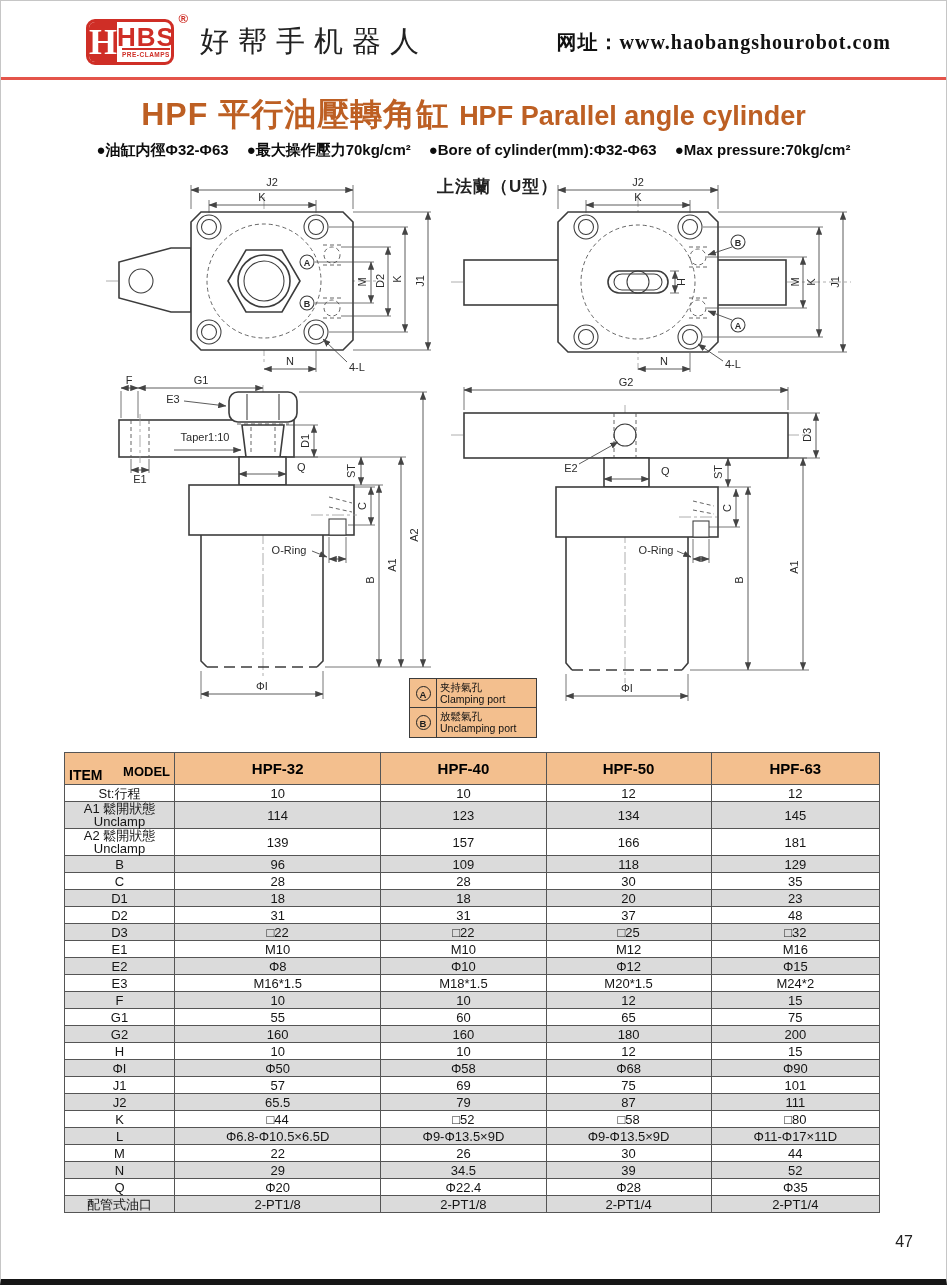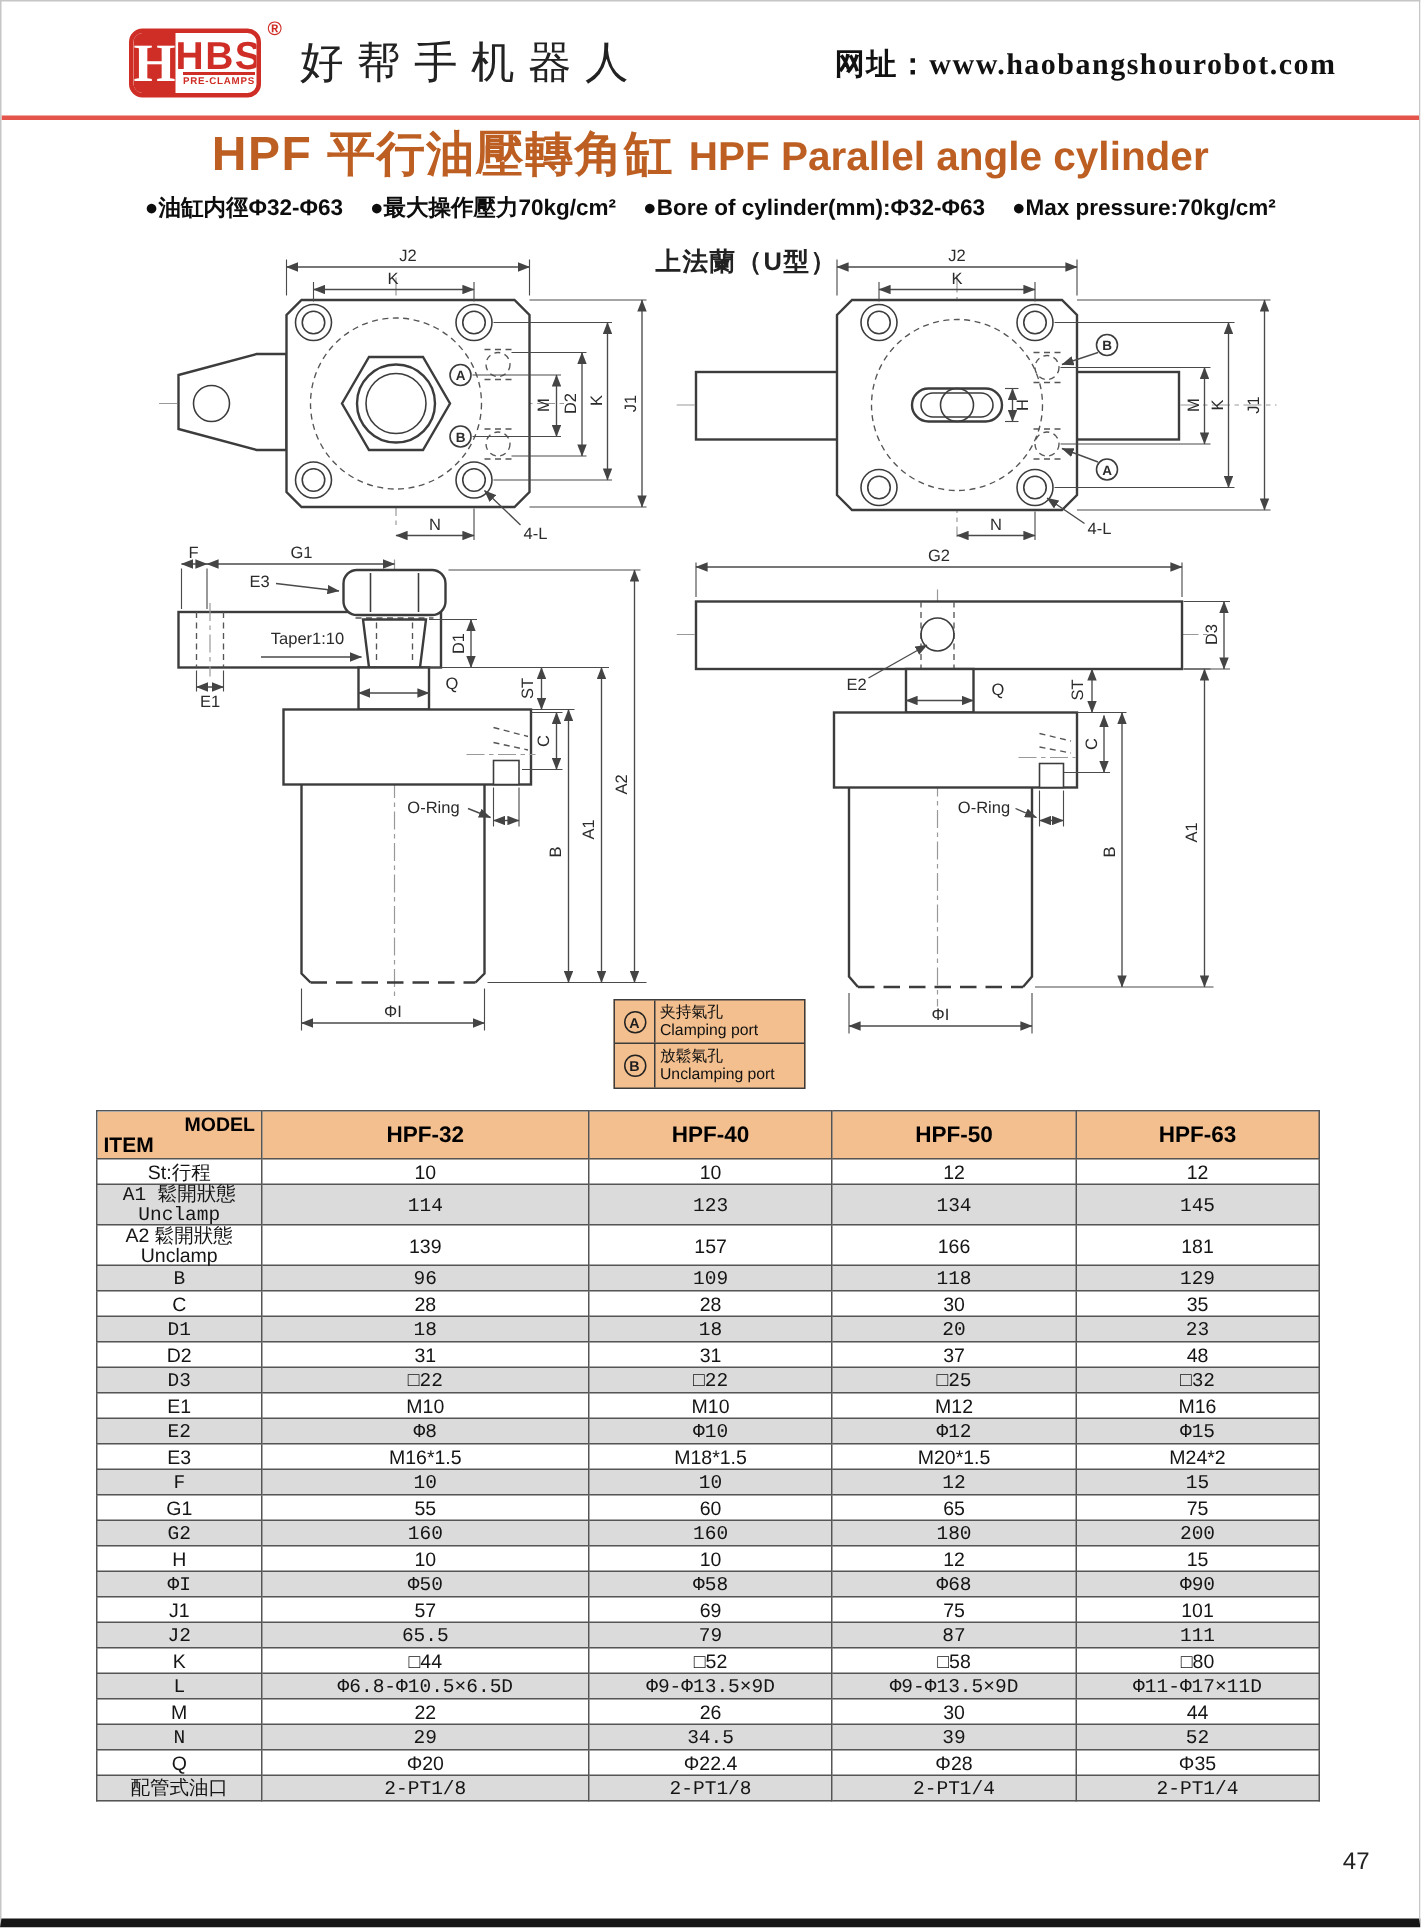--- a/index.html
+++ b/index.html
@@ -19,21 +19,21 @@
   .logo-h{width:30px;background:var(--accent-red);color:#fff;font-family:"Liberation Serif",serif;font-weight:bold;font-size:36px;line-height:40px;text-align:center;}
   .logo-right{flex:1;display:flex;flex-direction:column;justify-content:center;align-items:center;}
   .logo-hbs{color:var(--accent-red);font-weight:bold;font-size:26px;line-height:22px;letter-spacing:1px;}
   .logo-sub{color:var(--accent-red);font-weight:bold;font-size:6.5px;letter-spacing:.5px;border-top:2px solid var(--accent-red);padding-top:1px;}
   .logo-reg{position:absolute;right:-14px;top:-8px;color:var(--accent-red);font-size:13px;font-weight:bold;}
   .company{margin-left:26px;font-size:29px;letter-spacing:9px;color:#222;}
   .url{margin-left:auto;font-family:"Liberation Serif",serif;font-weight:bold;font-size:20px;letter-spacing:1px;color:#111;}
   .red-rule{height:3px;background:var(--rule-red);margin:0;}
 
   
-  .title-block{text-align:center;margin-top:1px;}
+  .title-block{text-align:center;margin-top:13px;}
   .t-zh{color:var(--title-orange);font-size:32px;font-weight:bold;letter-spacing:1px;}
   .t-en{color:var(--title-orange);font-size:27px;font-weight:bold;margin-left:10px;}
   .specs{margin-top:4px;font-size:15px;font-weight:bold;color:#0d0d0d;}
   .specs span{margin:0 9px;}
 
   
   .draw-area{position:relative;height:584px;margin-top:2px;}
   .fig{position:absolute;}
   #fig1{left:100px;top:3px;}
   #fig2{left:450px;top:3px;}
@@ -64,24 +64,24 @@
   .tbl-section{width:816px;margin:6px auto 0 63px;position:relative;}
   .tbl-titles{position:relative;height:32px;margin-bottom:1px;}
   .tt-zh{font-family:"Liberation Serif",serif;font-weight:bold;font-size:27px;letter-spacing:2px;}
   .tt-en{font-family:"Liberation Serif",serif;font-weight:bold;font-size:21px;margin-left:8px;}
   .unit{position:absolute;right:2px;bottom:2px;font-size:13px;color:#111;}
   table.dims{width:100%;border-collapse:collapse;border:1.6px solid #333;}
   table.dims th,table.dims td{border:1px solid #555;text-align:center;vertical-align:middle;}
   table.dims thead th{background:var(--tbl-head);height:32px;font-size:15px;font-weight:bold;color:#000;}
   th.corner{position:relative;width:110px;background:
       linear-gradient(to bottom right,transparent 49.4%,#444 49.4%,#444 50.6%,transparent 50.6%),var(--tbl-head);}
-  th.corner .model{position:absolute;top:1px;right:4px;font-size:13px;}
+  th.corner .model{position:absolute;top:11px;right:4px;font-size:13px;}
   th.corner .item{position:absolute;bottom:1px;left:4px;font-size:14px;}
   table.dims tbody td{height:17px;font-size:13px;line-height:1;padding:0 2px;background:#fff;color:#151515;}
-  table.dims tbody tr.alt td{background:var(--row-alt);font-family:Liberation Mono, monospace;}
+  table.dims tbody tr.alt td{background:var(--row-alt);}
   table.dims tbody td.item{font-size:13px;}
   .page-num{position:absolute;right:33px;bottom:28px;font-size:16px;color:#222;}
 </style>
 </head>
 <body>
 
 <div class="page">
 
   <div class="hdr">
     <div class="logo-wrap">

